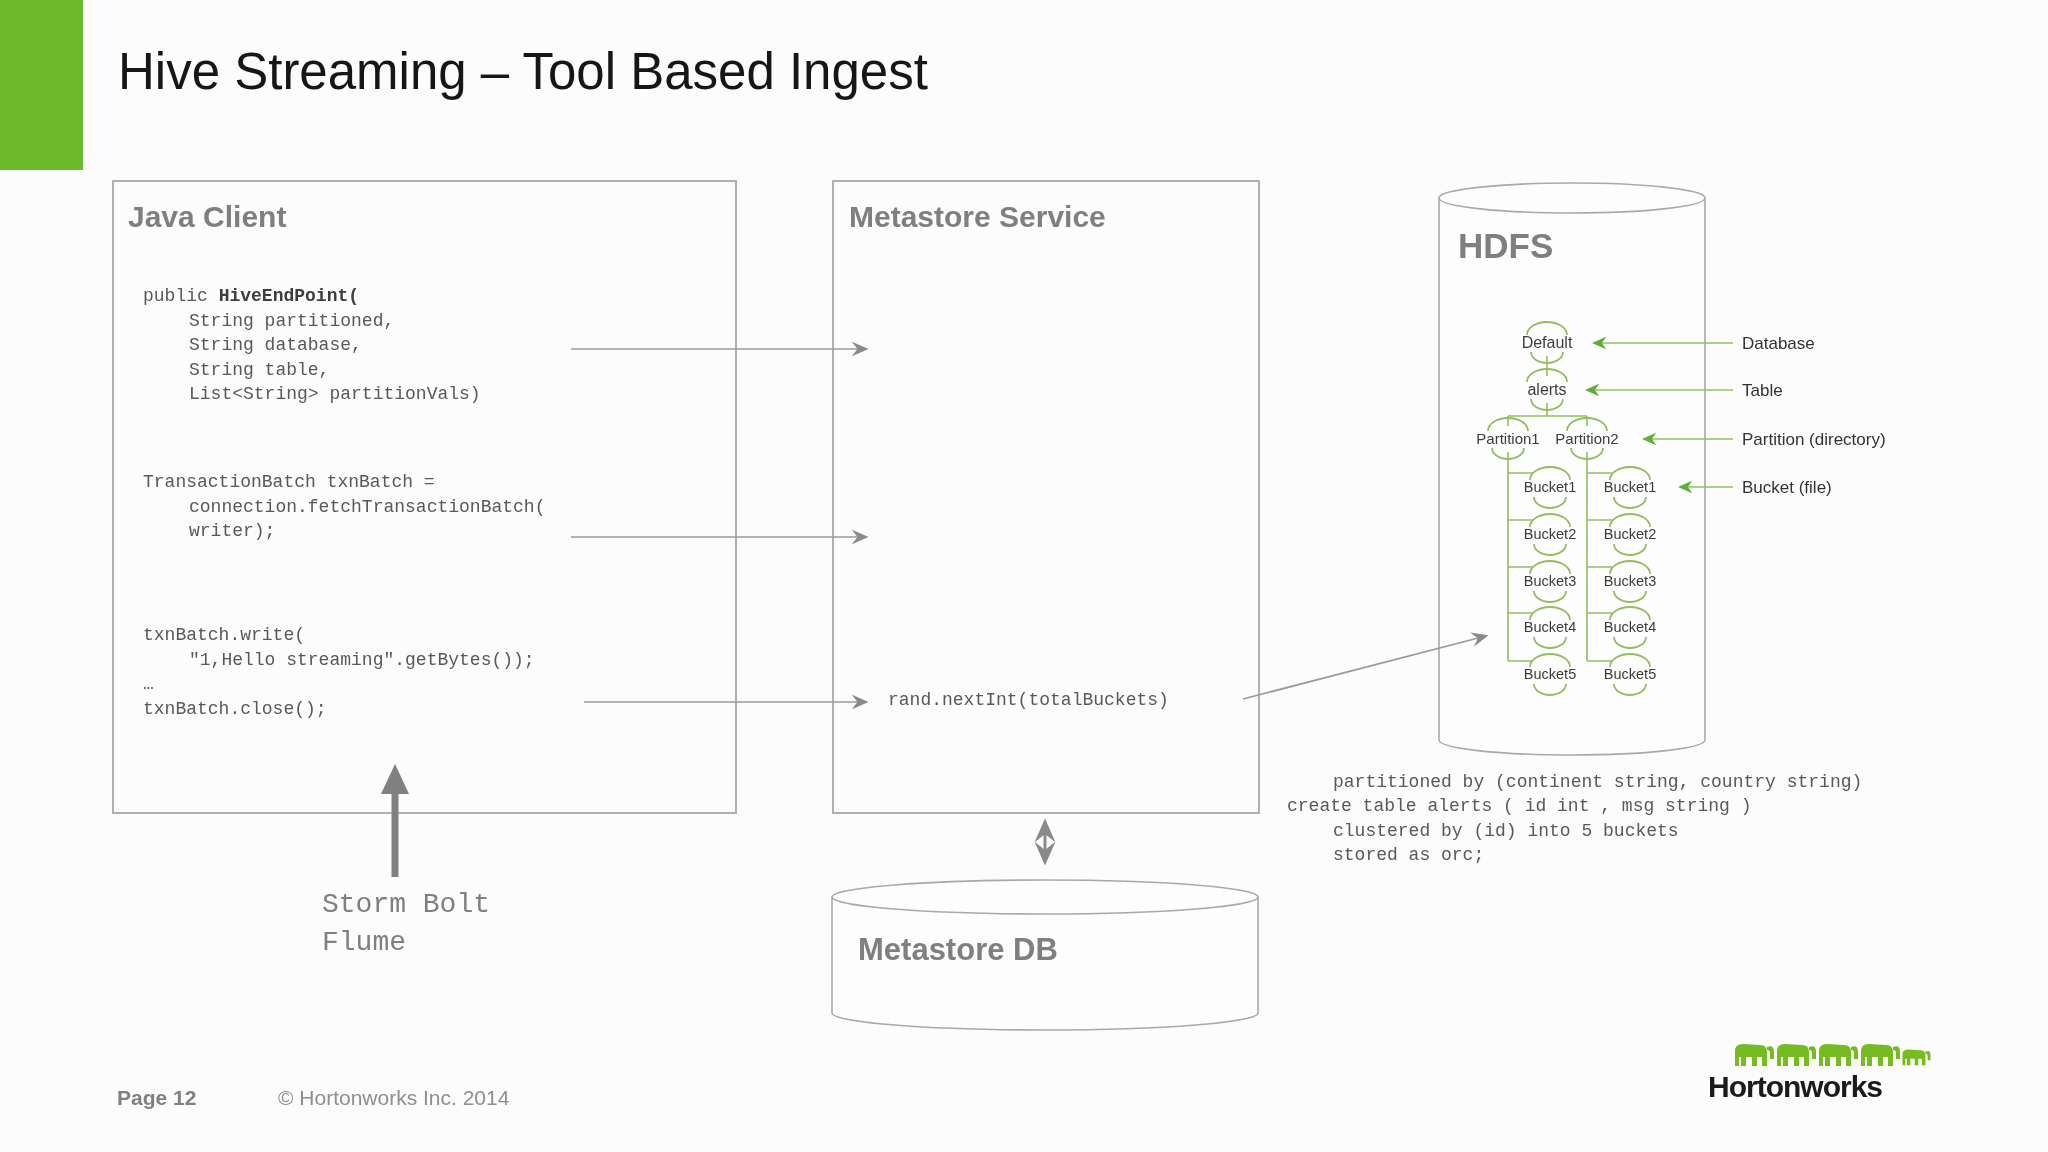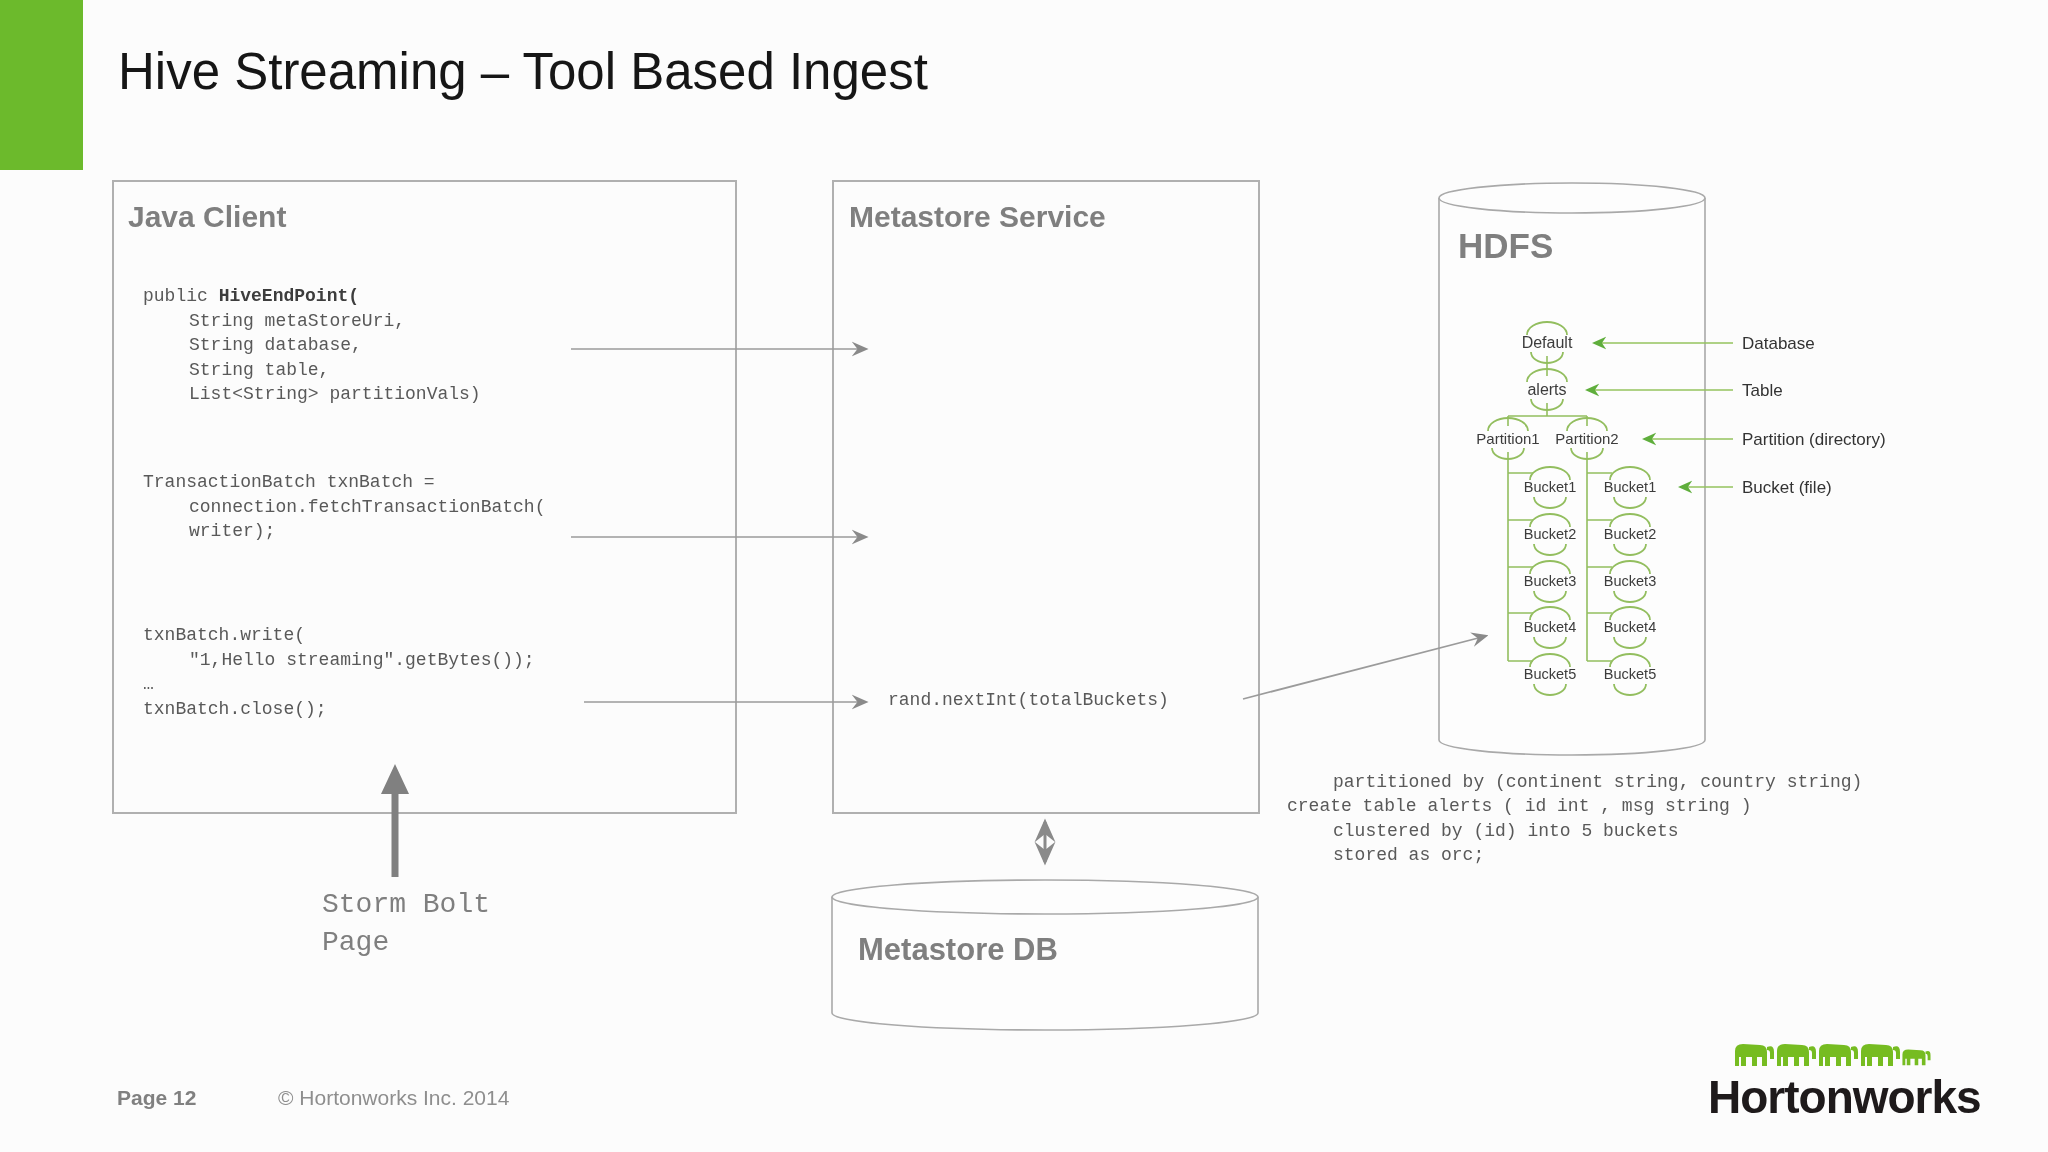--- a/index.html
+++ b/index.html
@@ -107,21 +107,21 @@
     <use href="#eleph" x="0" y="0"></use>
     <use href="#eleph" x="42" y="0"></use>
     <use href="#eleph" x="84" y="0"></use>
     <use href="#eleph" x="126" y="0"></use>
     <use href="#eleph" transform="translate(168,6) scale(0.72)"></use>
   </g>
 </svg>
 
 <div class="abs mono" style="left:143px;top:284px">
   <div class="codeline"><span>public </span><span style="font-weight:bold;color:#3d3d3d">HiveEndPoint(</span></div>
-  <div class="codeline ind">String metaStoreUri,</div>
+  <div class="codeline ind">String partitioned,</div>
   <div class="codeline ind">String database,</div>
   <div class="codeline ind">String table,</div>
   <div class="codeline ind">List&lt;String&gt; partitionVals)</div>
 </div>
 
 <div class="abs mono" style="left:143px;top:470px">
   <div class="codeline">TransactionBatch txnBatch =</div>
   <div class="codeline ind">connection.fetchTransactionBatch(</div>
   <div class="codeline ind">writer);</div>
 </div>
@@ -161,18 +161,18 @@
   <div class="sqlline ind">partitioned by (continent string, country string)</div>
   <div class="sqlline">create table alerts ( id int , msg string )</div>
   <div class="sqlline ind">clustered by (id) into 5 buckets</div>
   <div class="sqlline ind">stored as orc;</div>
 </div>
 
 <div class="abs cyl-title" style="left:858px;top:932px;font-size:31px">Metastore DB</div>
 
 <div class="abs mono" style="left:322px;top:886px">
   <div class="toolline">Storm Bolt</div>
-  <div class="toolline">Page</div>
+  <div class="toolline">Flume</div>
 </div>
 
 <div class="abs" style="left:117px;top:1086px;font-size:21px;font-weight:bold;color:#808080">Page 12</div>
 <div class="abs" style="left:278px;top:1086px;font-size:21px;color:#8E8E8E">© Hortonworks Inc. 2014</div>
-<div class="abs" style="left:1708px;top:1070px;font-size:46px;font-weight:bold;color:#1E1A1B;letter-spacing:-1px">Hortonworks</div>
+<div class="abs" style="left:1708px;top:1070px;font-size:30px;font-weight:bold;color:#1E1A1B;letter-spacing:-1px">Hortonworks</div>
 
 </body></html>

